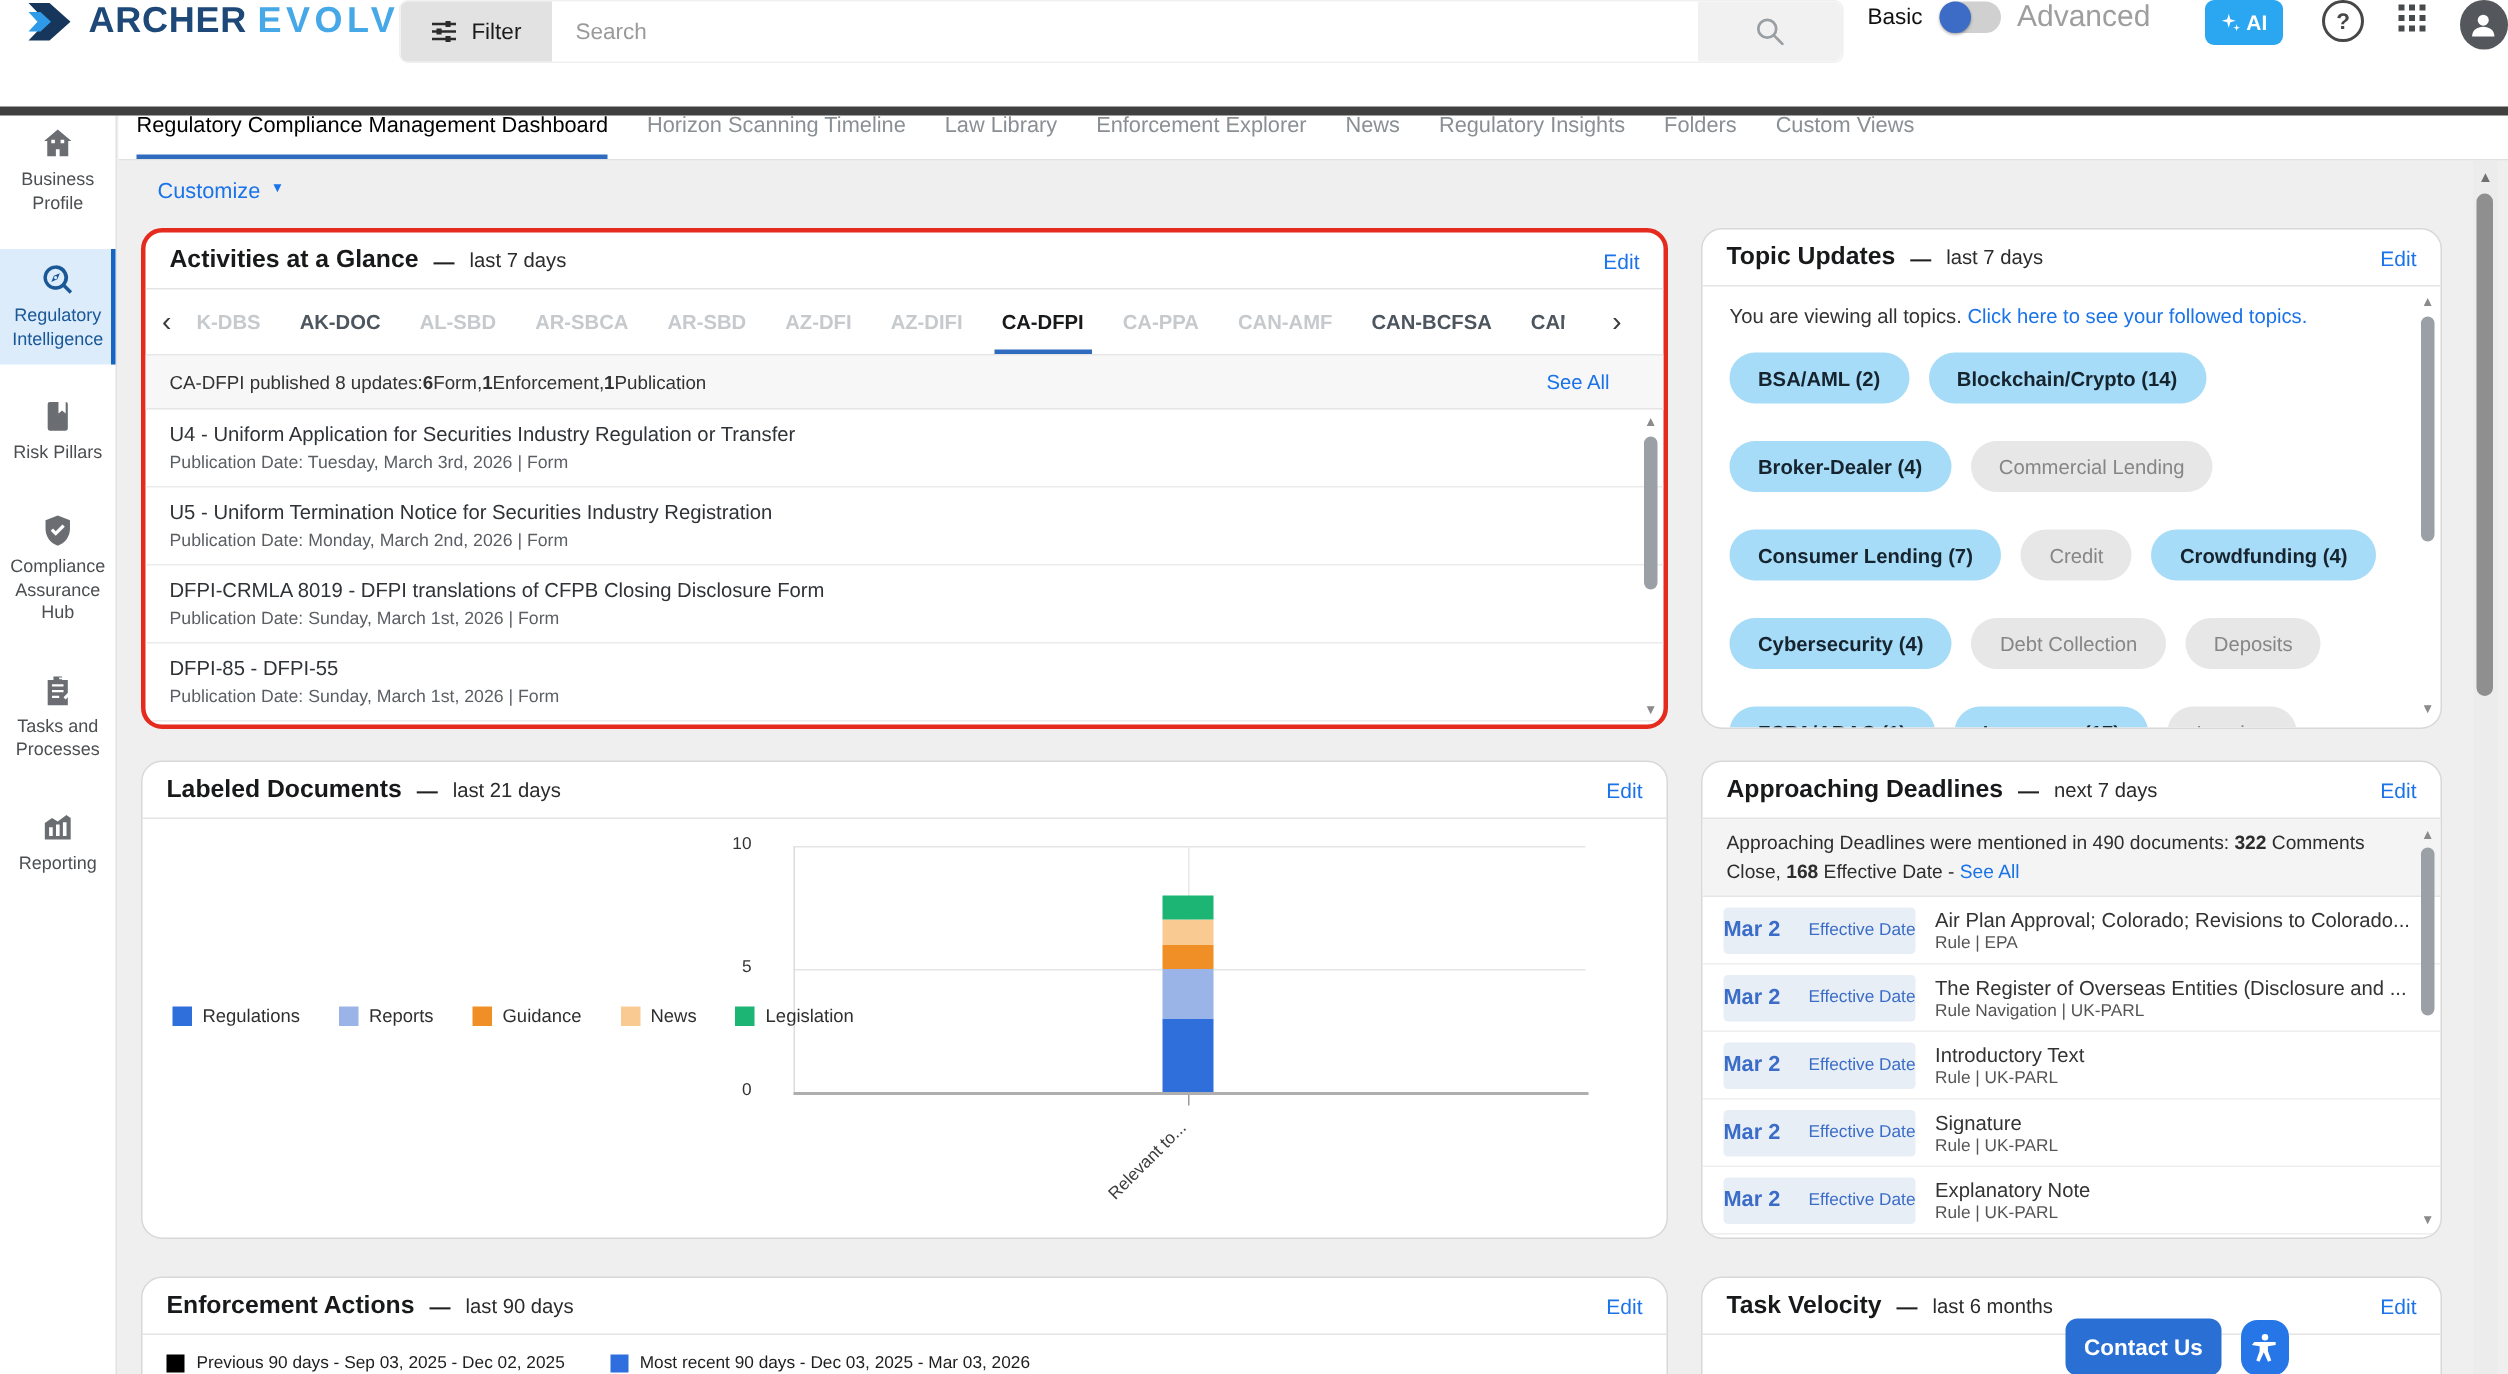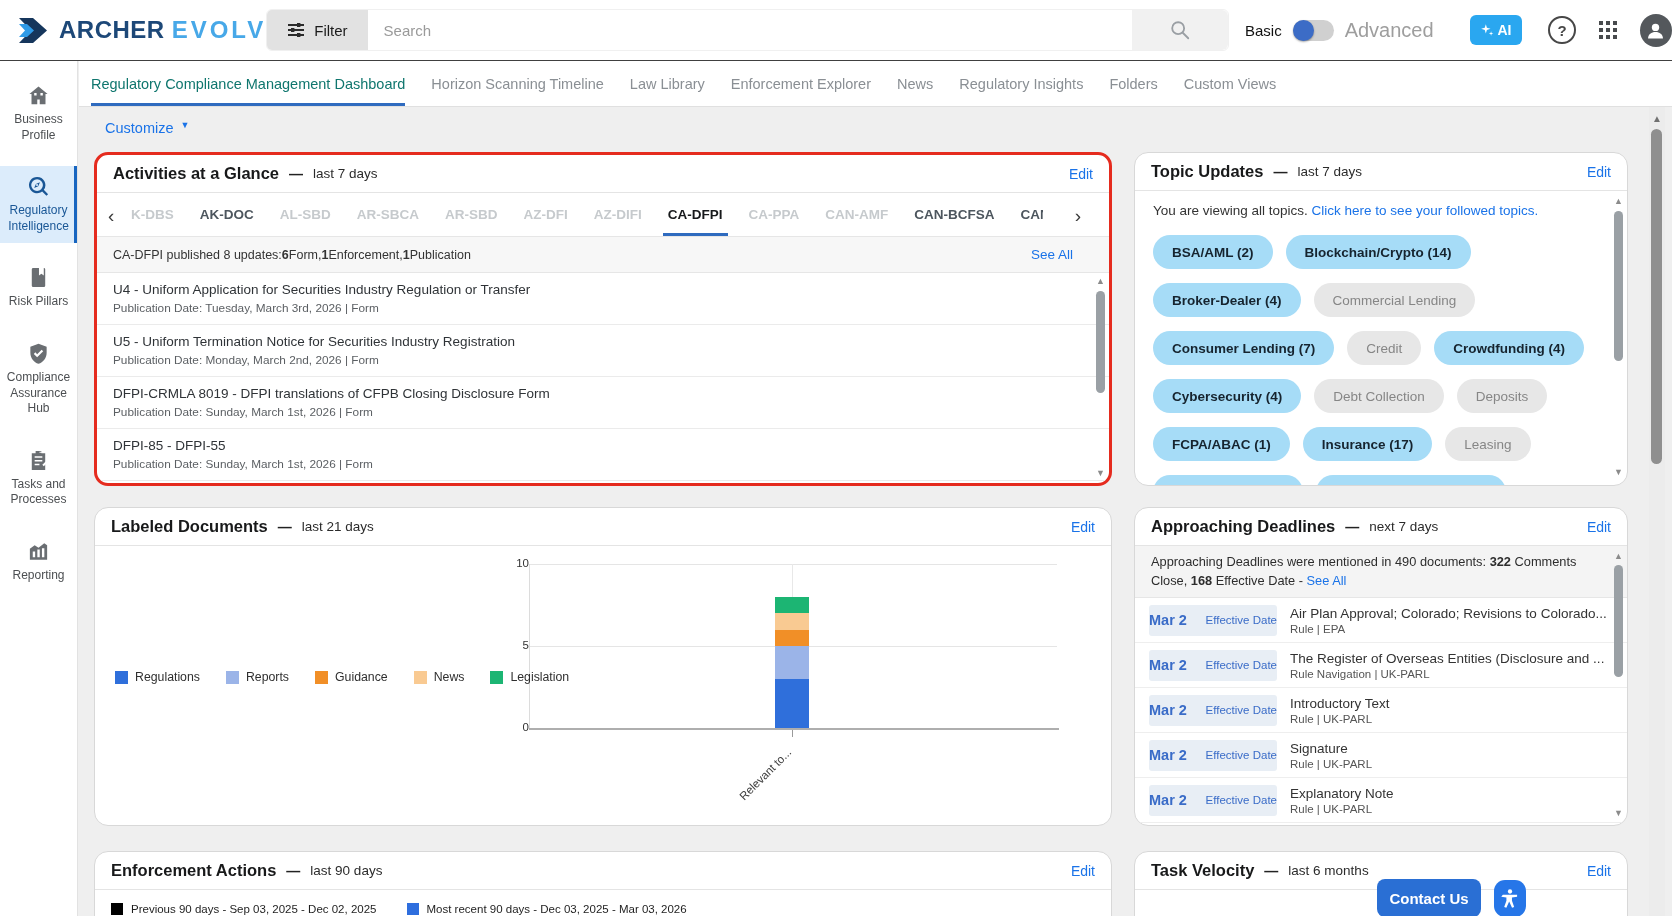--- a/index.html
+++ b/index.html
@@ -1,19 +1,19 @@
 <!DOCTYPE html>
 <html><head>
 <meta charset="utf-8">
 <style>
 *{margin:0;padding:0;box-sizing:border-box}
 html,body{width:1672px;height:916px}
 body{font-family:"Liberation Sans",sans-serif;background:#efefef;position:relative;overflow:hidden;color:#222;font-size:14px}
 
-.topbar{position:absolute;left:0;top:0;width:1672px;height:61px;background:#fff;border-bottom:1px solid #404040;display:flex;align-items:center;z-index:6}
+.topbar{position:absolute;left:0;top:0;width:1672px;height:77px;background:#fff;border-bottom:6px solid #404040;display:flex;align-items:flex-start;z-index:6}
 .logo{display:flex;align-items:center;gap:7px;margin-left:18px;width:250px;cursor:pointer}
 .logo-archer{font-size:24px;font-weight:800;color:#1d4878;letter-spacing:.5px}
 .logo-evolv{font-size:24px;font-weight:700;color:#47a8e8;letter-spacing:3px}
 .search-capsule{display:flex;align-items:center;width:986px;height:42px;border-radius:6px;overflow:hidden;background:#fff;border:1px solid #f0f0f0}
 .filter-btn{height:42px;padding:0 20px;background:#e2e2e2;border:none;display:flex;align-items:center;gap:9px;font-size:15px;color:#1b1b1b;font-family:inherit;cursor:pointer}
 .search-input{flex:1;height:100%;border:none;outline:none;background:#fff;padding:0 16px;font-size:15px;font-family:inherit;color:#333}
 .search-input::placeholder{color:#9a9a9a}
 .search-cap{width:96px;height:100%;background:#f1f1f1;display:flex;align-items:center;justify-content:center;border-radius:0 6px 6px 0}
 .mode{display:flex;align-items:center;gap:11px;margin-left:16px}
 .mode-basic{font-size:15px;color:#111}
@@ -29,21 +29,21 @@
 .side-item{display:flex;flex-direction:column;align-items:center;padding:9px 2px;gap:5px;cursor:pointer;position:relative}
 .side-item .lbl{font-size:12px;text-align:center;line-height:1.3;color:#4c4f52}
 .side-item svg{width:23px;height:23px;fill:#6a6e72}
 .side-item.active{background:#dcecfb}
 .side-item.active::after{content:"";position:absolute;right:0;top:0;bottom:0;width:3px;background:#1765c0}
 .side-item.active .lbl{color:#1a5796}
 .side-item.active svg{fill:#1a5796}
 
 .tabbar{position:absolute;left:79px;top:61px;right:0;height:46px;background:#fff;border-bottom:1px solid #e0e0e0;display:flex;align-items:stretch;gap:26px;padding-left:12px;z-index:4}
 .nav-tab{display:flex;align-items:center;font-size:14.5px;color:#8a8f94;cursor:pointer;position:relative;white-space:nowrap}
-.nav-tab.active{color:#0f766e}
+.nav-tab.active{color:#000000}
 .nav-tab.active::after{content:"";position:absolute;left:0;right:0;bottom:0;height:3px;background:#2f6bbf}
 
 .customize{position:absolute;left:105px;top:120px;color:#1a73e8;font-size:14.5px;display:flex;align-items:center;gap:7px;cursor:pointer;z-index:2}
 .customize .caret{font-size:9px;margin-top:-6px}
 .panel{position:absolute;background:#fff;border:1px solid #d8d8d8;border-radius:14px;z-index:2}
 .panel-head{height:38px;display:flex;align-items:center;padding:0 16px;border-bottom:1px solid #e4e4e4;flex:none}
 .panel-title{font-size:16.5px;font-weight:700;color:#18191a;white-space:nowrap}
 .dash{margin:0 10px;font-weight:700;color:#222}
 .range{font-size:13.5px;color:#2b2b2b;white-space:nowrap}
 .edit{margin-left:auto;color:#1a73e8;font-size:14px;cursor:pointer}
@@ -64,29 +64,29 @@
 .acts-summary{height:36px;background:#f7f7f7;border-bottom:1px solid #e6e6e6;display:flex;align-items:center;padding:0 16px;font-size:12.5px;color:#333;flex:none}
 .see-all{margin-left:auto;color:#1a73e8;font-size:13.5px;margin-right:20px;cursor:pointer;white-space:nowrap}
 .act-item{height:52px;padding:9px 16px 0;border-bottom:1px solid #ebebeb;cursor:pointer}
 .act-title{font-size:13.5px;color:#2f3337;margin-bottom:4px;white-space:nowrap;overflow:hidden}
 .act-meta{font-size:11.8px;color:#5b5f63;white-space:nowrap}
 
 #topics{left:1134px;top:152px;width:494px;height:334px;overflow:hidden}
 .topics-body{padding:12px 18px 0;position:relative;height:294px;overflow:hidden}
 .intro{font-size:13.5px;color:#333}
 .intro .link{color:#1a73e8;cursor:pointer}
-.pills{display:flex;flex-wrap:wrap;gap:14px 13px;padding-top:17px;width:440px}
+.pills{display:flex;flex-wrap:wrap;gap:25px 13px;padding-top:17px;width:440px}
 .pill{height:34px;border-radius:17px;display:inline-flex;align-items:center;padding:0 19px;font-size:13.5px;white-space:nowrap;cursor:pointer}
 .pill.on{background:#a6dcf7;color:#16242f;font-weight:700}
 .pill.off{background:#e7e7e7;color:#868686}
 .pill.ghost{width:150px}
 
 #labeled{left:94px;top:507px;width:1018px;height:319px}
 .ld-body{position:relative;height:279px}
-.ld-tick{position:absolute;left:388px;width:46px;text-align:right;font-size:11.5px;color:#333}
+.ld-tick{position:absolute;left:360px;width:46px;text-align:right;font-size:11.5px;color:#333}
 .ld-line{position:absolute;left:434px;width:528px;height:1px;background:#e5e5e5}
 .ld-axis{position:absolute;left:434px;width:530px;height:2px;background:#aeaeae}
 .ld-vaxis{position:absolute;left:434px;top:18px;width:1px;height:164px;background:#dcdcdc}
 .ld-vgrid{position:absolute;left:697px;top:18px;width:1px;height:164px;background:#e8e8e8}
 .ld-xtick{position:absolute;left:697px;top:184px;width:1px;height:7px;background:#9a9a9a}
 #ld-bar{position:absolute;left:680px;top:18px;width:34px;height:164px}
 .ld-seg{position:absolute;left:0;width:34px}
 #ld-legend{position:absolute;left:20px;top:124px;display:flex;gap:26px;align-items:center}
 .lg-item{display:flex;align-items:flex-end;gap:7px;font-size:12.3px;color:#2f2f2f}
 .lg-sq{width:13px;height:13px;flex:none}

